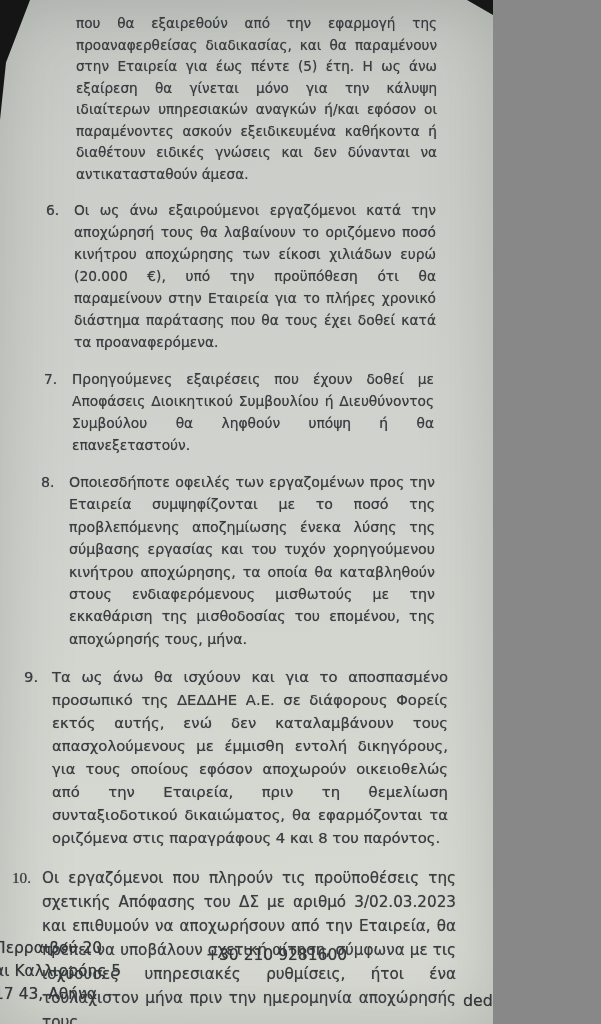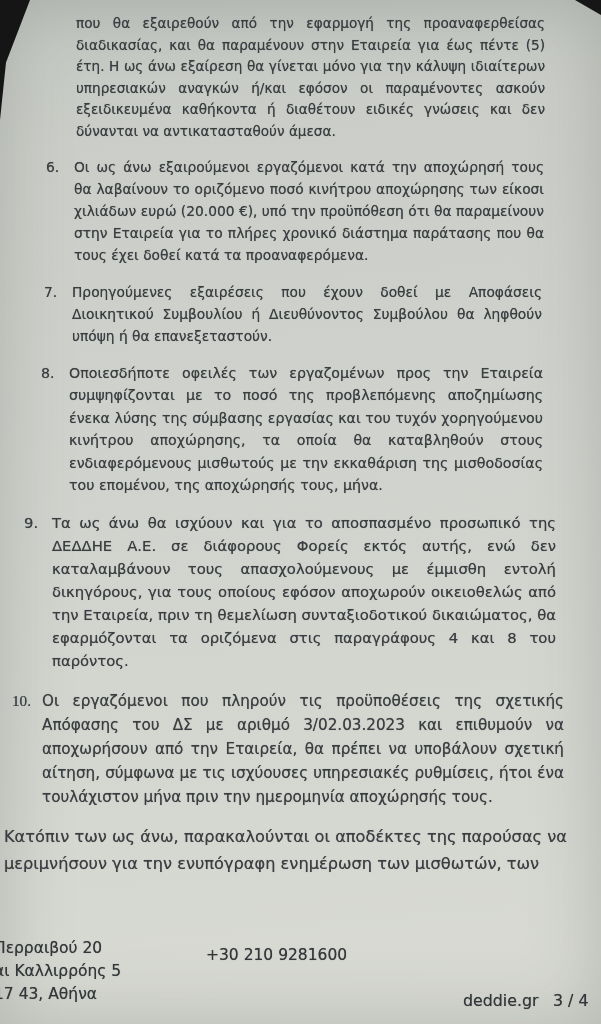--- a/index.html
+++ b/index.html
@@ -1,18 +1,18 @@
 <!DOCTYPE html>
 <html><head>
 <meta charset="utf-8">
 <style>
   html,body{margin:0;padding:0;background:#888;}
   .page{
     position:relative;
-    width:601px;height:1024px;
+    width:493px;height:1024px;
     overflow:hidden;
     background:linear-gradient(175deg,#c2c6c1 0%,#cbcec8 14%,#d0d3cd 45%,#d4d6d0 72%,#d8dad3 100%);
     box-shadow:inset 0 0 70px rgba(88,94,88,.28);
     font-family:"DejaVu Sans",sans-serif;
     color:#3b3e41;
   }
   .soft{ text-shadow:0 0 0.7px rgba(62,66,70,.75); }
   .corner-tl{position:absolute;top:0;left:0;width:30px;height:120px;background:#151515;
     clip-path:polygon(0 0,100% 0,20% 52%,0 100%);}
   .corner-tr{position:absolute;top:0;right:0;width:26px;height:15px;background:#161616;

